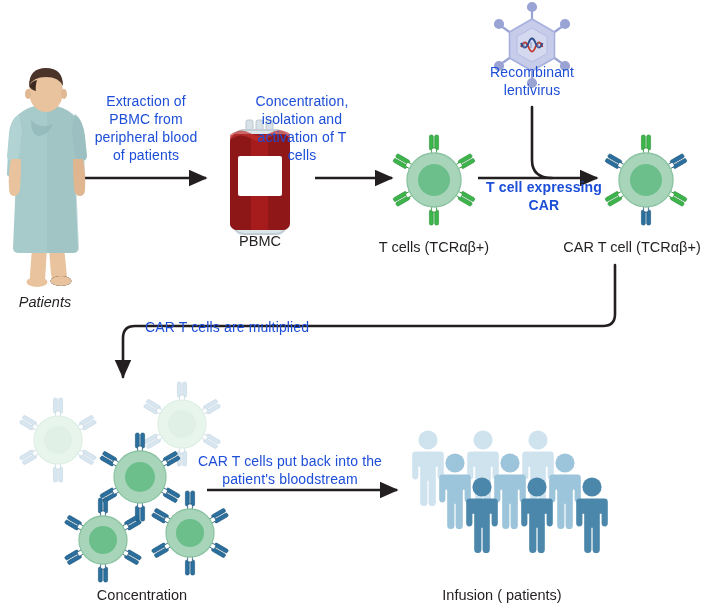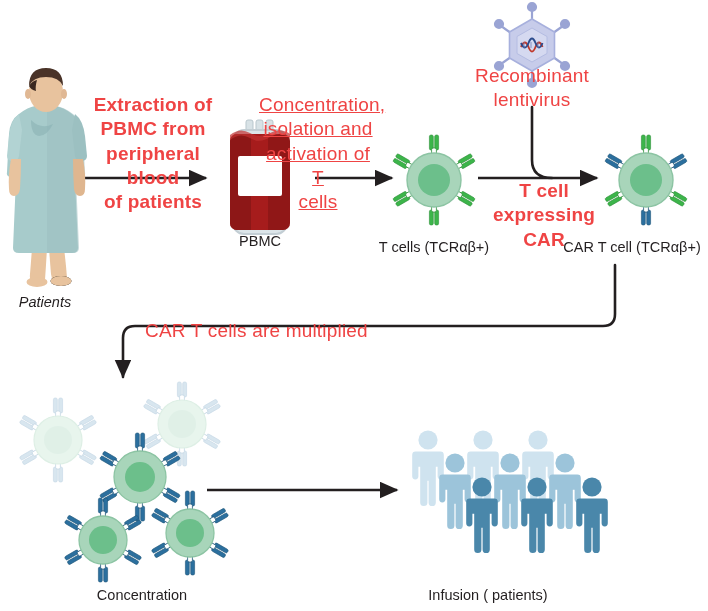--- a/index.html
+++ b/index.html
@@ -10,23 +10,23 @@
   }
   #canvas{
     position:relative;
     width:708px;
     height:611px;
     background:#ffffff;
     overflow:hidden;
   }
   .lbl{
     position:absolute;
-    font-size:19px;
+    font-size:14px;
     line-height:1.28;
-    color:#ef4444;
+    color:#1d4ed8;
     text-align:center;
     white-space:pre-line;
     letter-spacing:.01em;
   }
   .cap{
     position:absolute;
     font-size:14.5px;
     line-height:1.25;
     color:#231f20;
     text-align:center;
@@ -330,44 +330,46 @@
         <use href="#person-fig" transform="translate(565,493)"></use>
       </g>
       <g fill="#4a87aa">
         <use href="#person-fig" transform="translate(482,517)"></use>
         <use href="#person-fig" transform="translate(537,517)"></use>
         <use href="#person-fig" transform="translate(592,517)"></use>
       </g>
     </g>
   </svg>
 
-  <div class="lbl" style="left:88px;top:93px;width:130px;font-weight:bold;">Extraction of
+  <div class="lbl" style="left:81px;top:93px;width:130px;">Extraction of
 PBMC from
 peripheral blood
 of patients</div>
 
-  <div class="lbl" style="left:259px;top:93px;width:118px;text-decoration:underline;">Concentration,
+  <div class="lbl" style="left:243px;top:93px;width:118px;">Concentration,
 isolation and
 activation of T
 cells</div>
 
   <div class="lbl" style="left:474px;top:179px;width:140px;font-weight:bold;">T cell expressing
 CAR</div>
 
   <div class="lbl" style="left:145px;top:319px;width:240px;text-align:left;">CAR T cells are multiplied</div>
 
+  <div class="lbl" style="left:176px;top:453px;width:228px;">CAR T cells put back into the
+patient's bloodstream</div>
 
   <div class="cap" style="left:0px;top:293px;width:90px;font-style:italic;">Patients</div>
 
   <div class="cap" style="left:210px;top:232px;width:100px;">PBMC</div>
 
   <div class="cap" style="left:364px;top:238px;width:140px;">T cells (TCRαβ+)</div>
 
   <div class="lbl" style="left:462px;top:64px;width:140px;">Recombinant
 lentivirus</div>
 
   <div class="cap" style="left:556px;top:238px;width:152px;text-align:center;">CAR T cell (TCRαβ+)</div>
 
   <div class="cap" style="left:62px;top:586px;width:160px;">Concentration</div>
 
-  <div class="cap" style="left:388px;top:586px;width:200px;">Infusion ( patients)</div>
+  <div class="cap" style="left:402px;top:586px;width:200px;">Infusion ( patients)</div>
 
 </div>
 
 </body></html>

